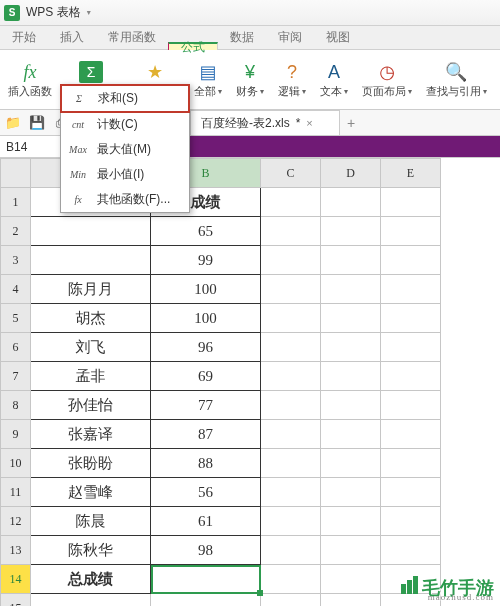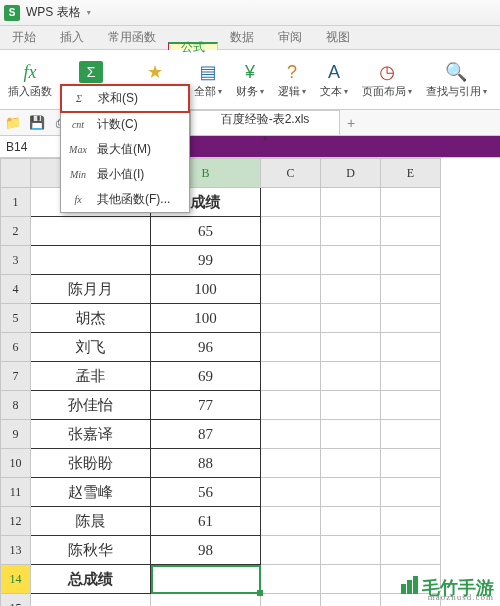--- a/index.html
+++ b/index.html
@@ -104,21 +104,20 @@
     position:absolute; left:190px; right:0; top:0; bottom:0;
     display:flex; align-items:stretch;
   }
   .doc-tab {
     display:flex; align-items:center; gap:6px;
     padding:0 10px;
     border:1px solid #ccc;
     border-bottom:none;
     background:#fff;
     min-width:150px;
-    flex-direction:column;
   }
   .doc-tab .close-x { color:#888; font-size:11px; cursor:pointer; }
   .doc-tab-plus { width:22px; display:flex;align-items:center;justify-content:center; color:#888; font-size:14px; cursor:pointer; }
   
   .namebar {
     height:22px;
     background:#701a75;
     border-bottom:1px solid #ccc;
     display:flex; align-items:stretch;
   }

